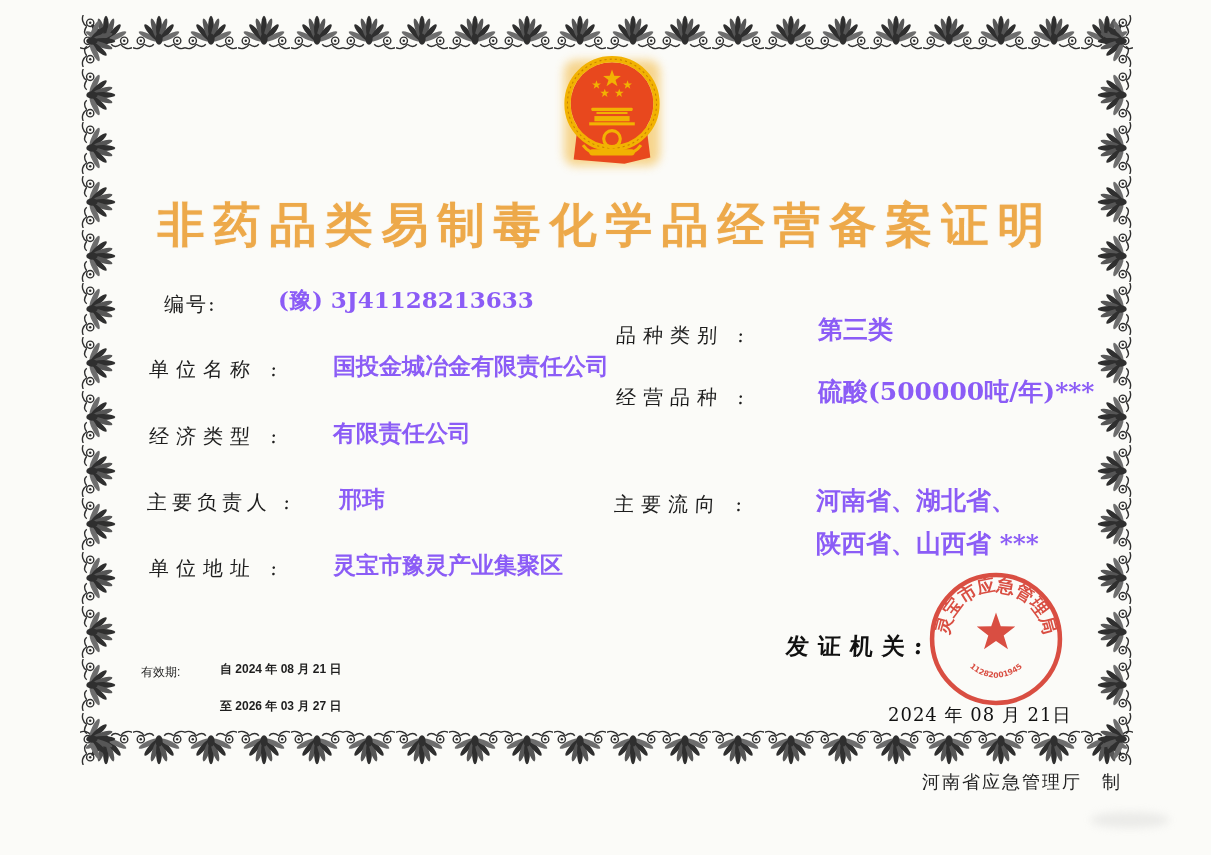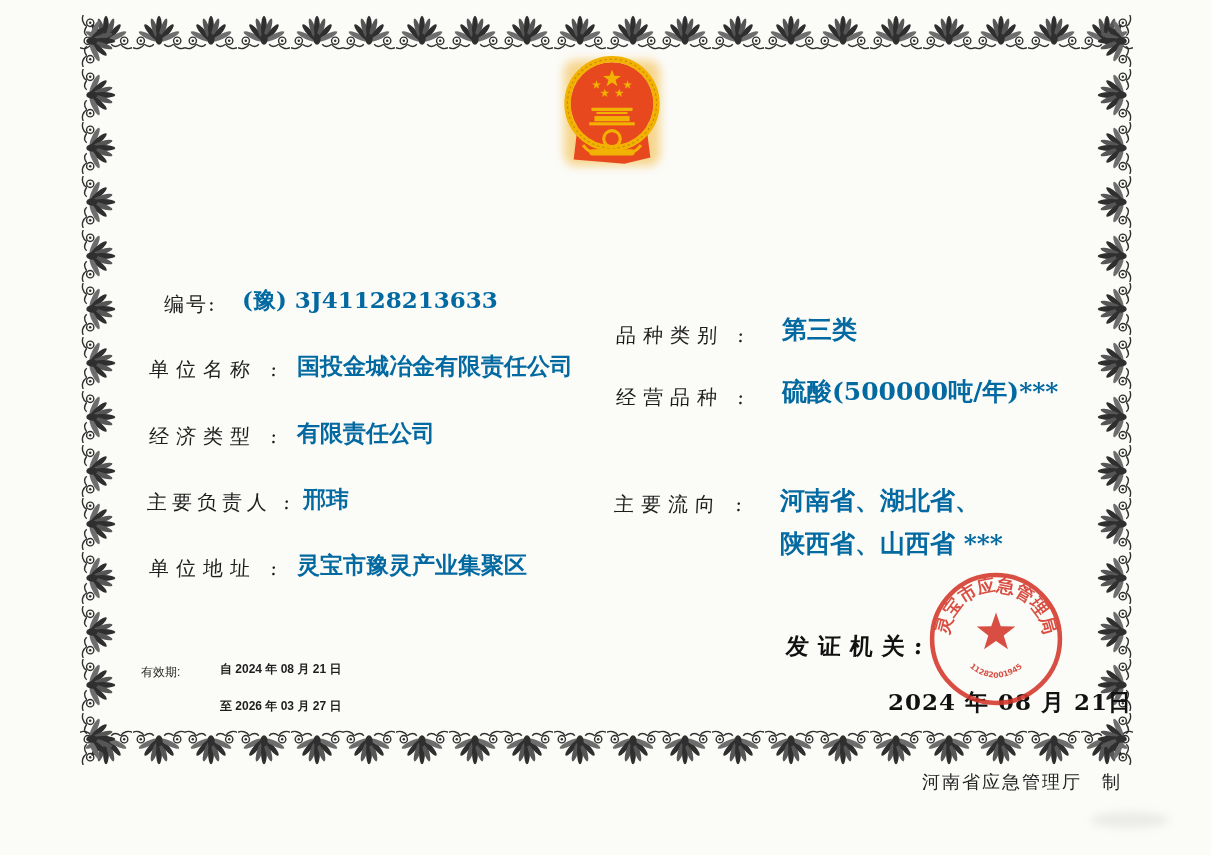--- a/index.html
+++ b/index.html
@@ -23,27 +23,27 @@
   .emblem-wrap { position:absolute; left:560px; top:56px; width:104px; height:116px; }
   .emblem-glow { position:absolute; left:4px; top:4px; width:96px; height:106px;
                  background:#f5c869; filter:blur(5px); opacity:.75; border-radius:12px; }
   .emblem-wrap svg { position:relative; }
 
   
   .lbl { position:absolute; font-family:"DejaVu Serif", serif; color:#1e1e1e;
          font-size:20px; letter-spacing:7px; white-space:nowrap; transform:skewX(-3deg); }
   .lbl-tight { letter-spacing:2px; transform:none; }
   .val { position:absolute; font-family:"DejaVu Serif", serif; font-weight:bold;
-         color:#0369a1; font-size:23px; white-space:nowrap; }
+         color:#8b5cf6; font-size:23px; white-space:nowrap;margin-left:36px; }
   .val-lg { font-size:25px; }
   .plain { position:absolute; font-family:Liberation Sans, sans-serif; color:#1e1e1e; font-size:12px; white-space:nowrap; }
   .issuer-lbl { position:absolute; font-family:"DejaVu Serif", serif; font-weight:bold; color:#111;
                 font-size:23px; letter-spacing:9px; white-space:nowrap; transform:skewX(-3deg); }
-  .issue-date { position:absolute; font-family:"DejaVu Serif", serif; font-weight:bold; color:#111;
-                font-size:23px; letter-spacing:1px; white-space:nowrap; }
+  .issue-date { position:absolute; font-family:"DejaVu Serif", serif; font-weight:normal; color:#111;
+                font-size:18px; letter-spacing:1px; white-space:nowrap;margin-top:16px; }
   .footer { position:absolute; left:922px; top:770px; font-size:18px; color:#222;
             font-family:"DejaVu Sans", sans-serif; letter-spacing:2px; white-space:nowrap; }
 
   
   .seal { position:absolute; left:927px; top:570px; width:138px; height:138px; opacity:.88; }
 
   .smudge { position:absolute; left:1090px; top:812px; width:80px; height:16px;
             background:#d7d7d5; opacity:.45; border-radius:50%; filter:blur(4px); }
 </style>
 </head>
@@ -312,20 +312,21 @@
         <rect x="33" y="58" width="34" height="5"></rect>
         <rect x="28" y="64" width="44" height="3"></rect>
 
         <circle cx="50" cy="80" r="8" fill="none" stroke="#f2b202" stroke-width="3"></circle>
         <rect x="28" y="90" width="44" height="6" rx="3"></rect>
         <path d="M22,86 q6,8 14,8 M78,86 q-6,8 -14,8" stroke="#f2b202" stroke-width="3" fill="none"></path>
       </g>
     </svg>
   </div>
 
+  <div class="title">非药品类易制毒化学品经营备案证明</div>
 
   <div class="lbl lbl-tight" style="left:164px; top:291px;">编号:</div>
   <div class="val" style="left:242px; top:285px;">(豫) 3J41128213633</div>
 
   <div class="lbl" style="left:149px; top:356px;">单位名称 :</div>
   <div class="val" style="left:297px; top:351px;">国投金城冶金有限责任公司</div>
 
   <div class="lbl" style="left:149px; top:423px;">经济类型 :</div>
   <div class="val" style="left:297px; top:418px;font-family:Liberation Mono, monospace;">有限责任公司</div>
 

